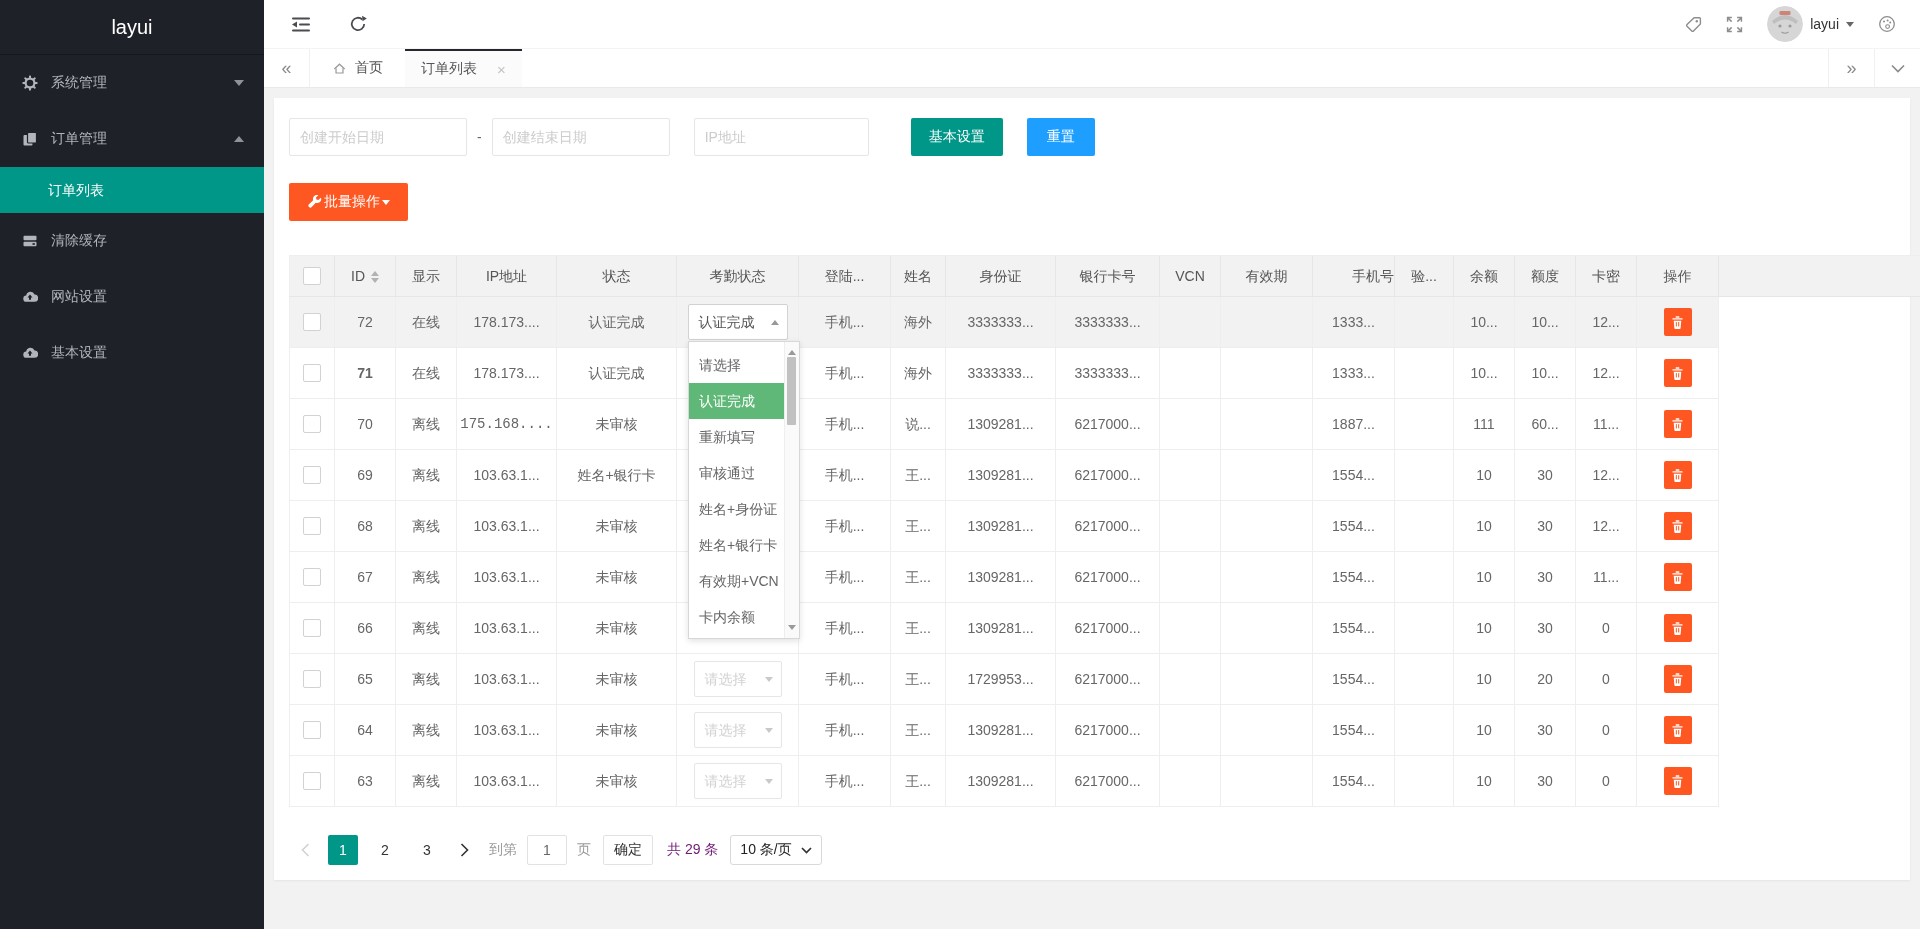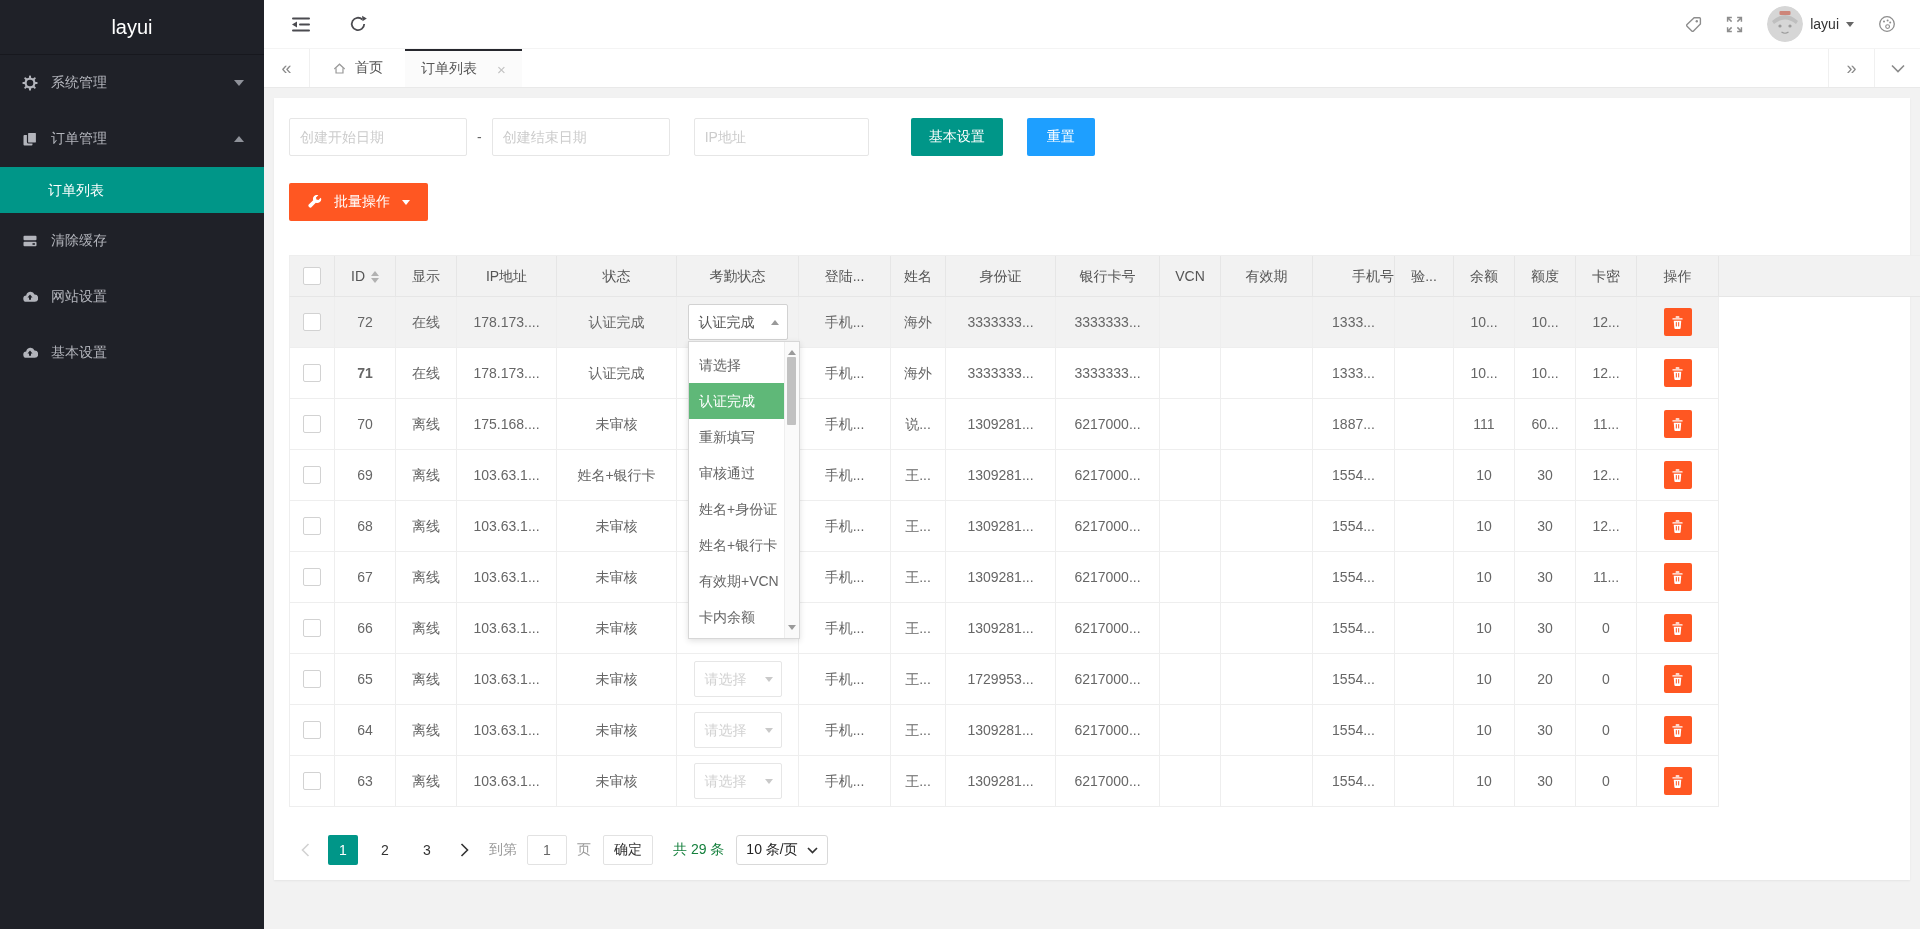--- a/index.html
+++ b/index.html
@@ -54,21 +54,21 @@
   .txt { width:178px; height:38px; border:1px solid #e6e6e6; border-radius:2px;
          padding:0 10px; font-size:14px; color:#666; outline:none; background:#fff; }
   .txt::placeholder { color:#ccc; }
   .sep { margin:0 10px; color:#666; font-size:14px; }
   .txt.ip { margin-left:24px; width:175px; }
   .btn { height:38px; border:none; border-radius:2px; color:#fff; font-size:14px;
          padding:0 18px; cursor:pointer; white-space:nowrap; }
   .btn.teal { background:#009688; margin-left:42px; }
   .btn.blue { background:#1E9FFF; margin-left:24px; padding:0 20px; }
   .batch-row { margin-top:27px; }
-  .btn.orange { background:#FF5722; display:inline-flex; align-items:center; gap:12px; }
+  .btn.orange { background:#FF5722; display:inline-flex; align-items:center; gap:2px; }
   .caret-dn { width:0; height:0; border-left:4px solid transparent;
               border-right:4px solid transparent; border-top:5px solid #c9c9c9; }
   .caret-dn.white { border-top-color:#fff; }
   .caret-dn.dark { border-top-color:#666; }
   .caret-up { width:0; height:0; border-left:4px solid transparent;
               border-right:4px solid transparent; border-bottom:5px solid #999; }
 
   
   .table-box { position:relative; margin-top:34px; }
   .thead { display:flex; background:#f2f2f2; border-top:1px solid #eee;
@@ -123,21 +123,21 @@
   .page { min-width:30px; height:30px; line-height:30px; text-align:center; margin:0 6px;
           color:#333; cursor:pointer; border-radius:2px; }
   .page.active { background:#009688; color:#fff; }
   .goto-label, .page-word { color:#999; }
   .goto-label { margin-left:8px; }
   .pg-input { width:40px; height:30px; border:1px solid #e2e2e2; border-radius:2px;
               text-align:center; color:#666; margin:0 10px; font-size:14px; outline:none; }
   .pg-confirm { margin-left:12px; height:30px; padding:0 10px; background:#fff;
                 border:1px solid #e2e2e2; border-radius:2px; color:#333; font-size:14px;
                 cursor:pointer; }
-  .total { margin-left:20px; color:#15803d;text-align:center; }
+  .total { margin-left:14px; color:#701a75;text-align:center; }
   .pp-select { margin-left:12px; height:30px; border:1px solid #d9d9d9; border-radius:3px;
                display:inline-flex; align-items:center; gap:9px; padding:0 9px; color:#222;
                background:#fff; cursor:pointer; font-size:14px; }
 </style>
 </head>
 <body>
 
 <div class="app">
 
   <aside class="sidebar">
@@ -396,21 +396,21 @@
                     </svg>
                   </button>
                 </div>
               </div>
               <div class="tr">
                 <div class="td cb-cell" style="width: 45px;">
                   <span class="cb"></span>
                 </div>
                 <div class="td" style="width: 61px;">70</div>
                 <div class="td" style="width: 61px;">离线</div>
-                <div class="td" style="width: 100px;">175.168....</div>
+                <div class="td" style="width: 100px; font-family: Liberation Mono, monospace;">175.168....</div>
                 <div class="td" style="width: 120px;">未审核</div>
                 <div class="td td-sel" style="width: 122px;"></div>
                 <div class="td" style="width: 92px;">手机...</div>
                 <div class="td" style="width: 55px;">说...</div>
                 <div class="td" style="width: 110px;">1309281...</div>
                 <div class="td" style="width: 104px;">6217000...</div>
                 <div class="td" style="width: 61px;"></div>
                 <div class="td" style="width: 92px;"></div>
                 <div class="td" style="width: 82px;">1887...</div>
                 <div class="td" style="width: 59px;"></div>

